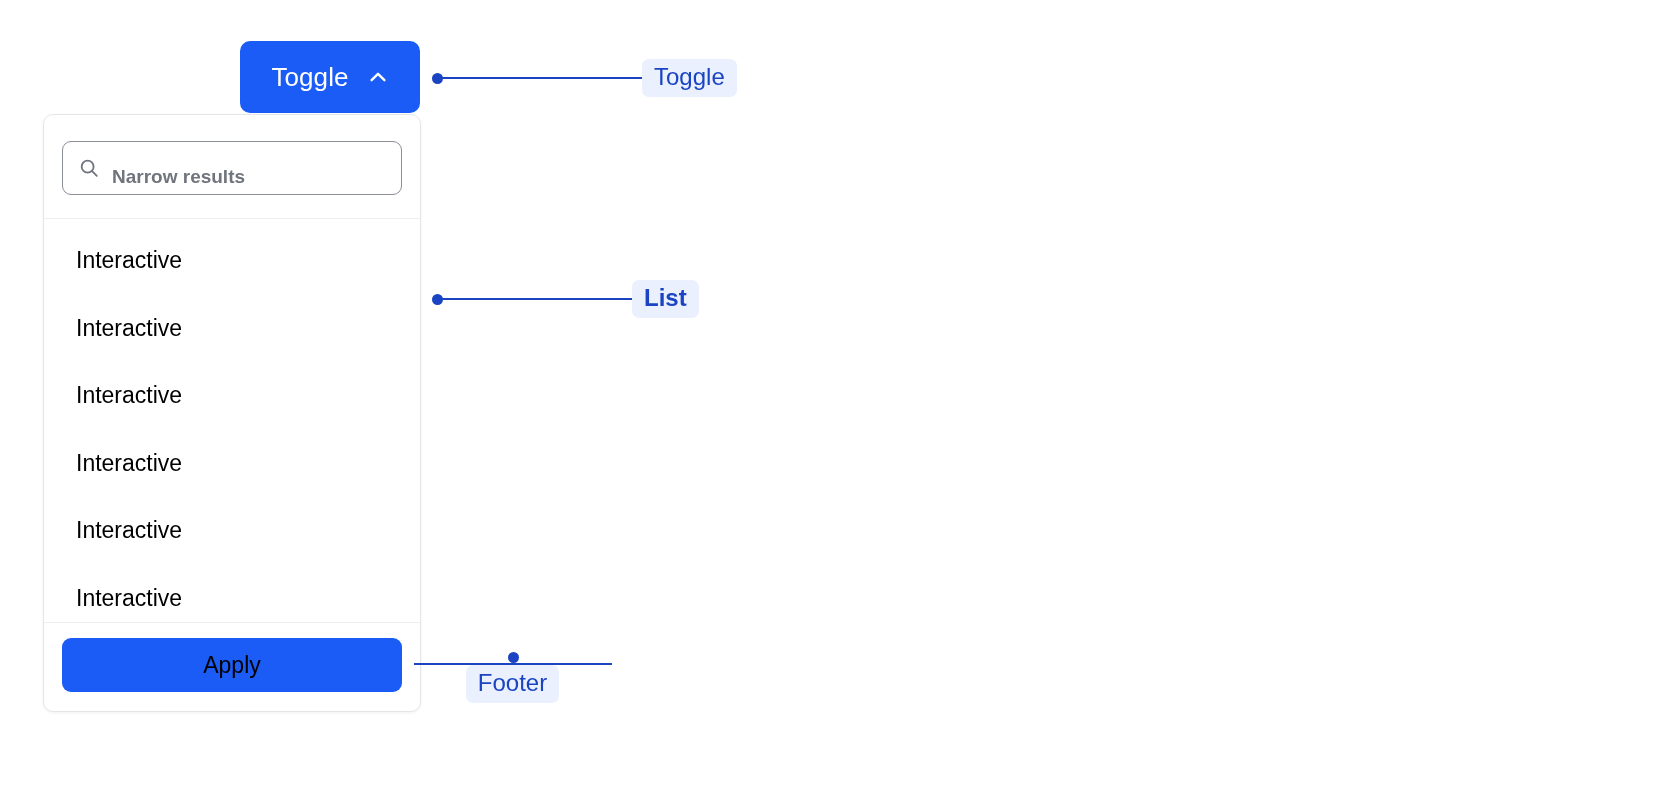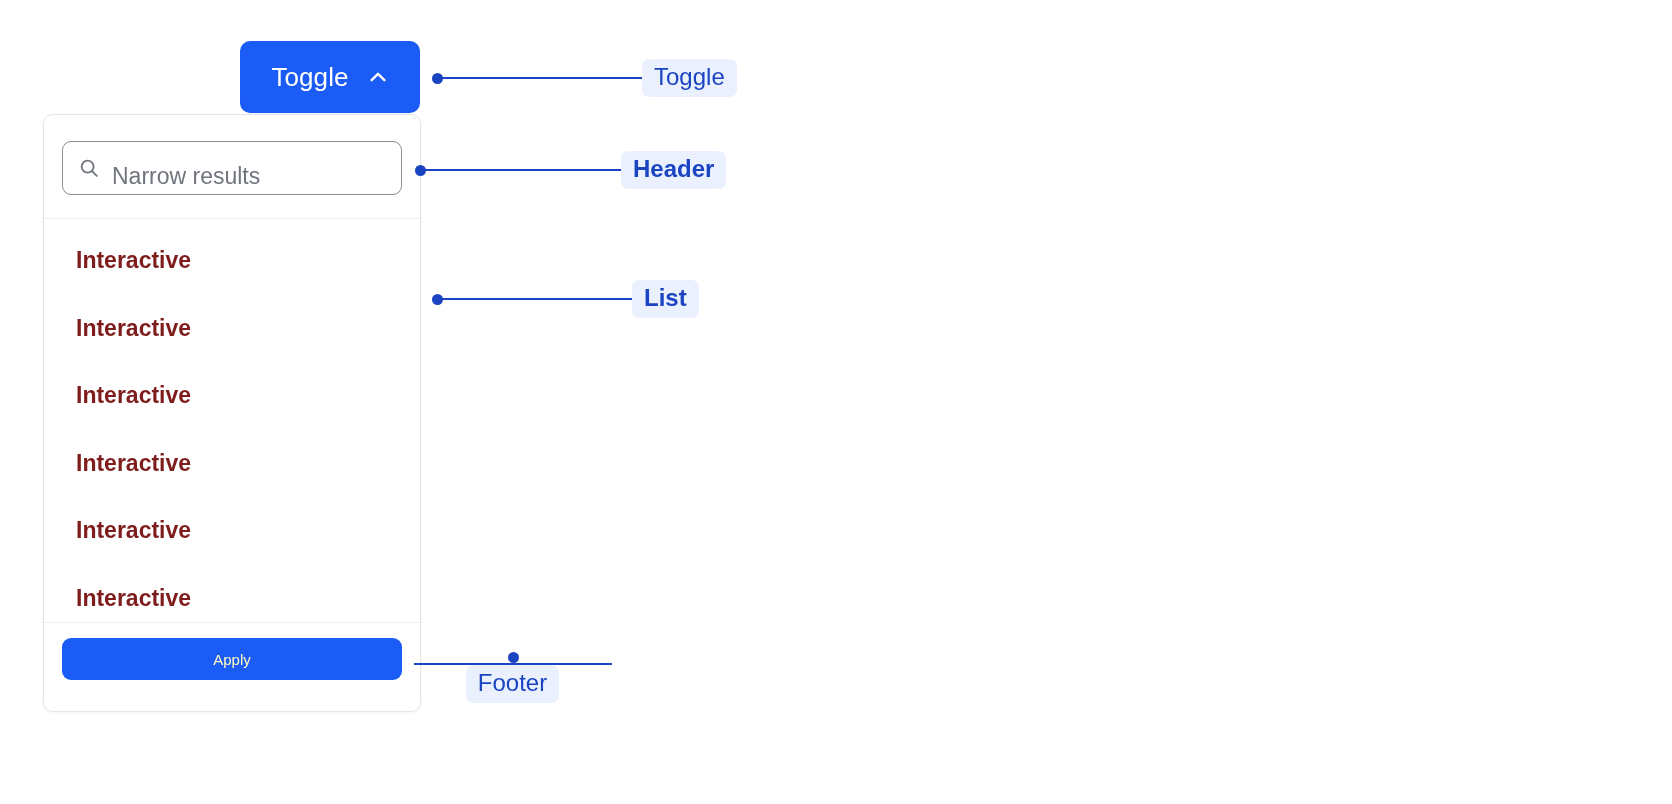--- a/index.html
+++ b/index.html
@@ -86,65 +86,65 @@
     cursor: text;
   }
   .search-icon {
     width: 22px;
     height: 22px;
     flex: none;
     display: block;
   }
   .search-placeholder {
     color: #70757d;
-    font-size: 23px;
-    font-weight: 400;
+    font-size: 19px;
+    font-weight: 700;
     line-height: 1;
     white-space: nowrap;
     overflow: hidden;
     margin-top: 16px;
   }
 
   
   .panel-list {
     flex: 1 1 auto;
     padding-top: 8px;
     overflow: hidden;
   }
   .list-item {
     height: 67.5px;
     display: flex;
     align-items: center;
     padding: 0 18px 0 32px;
     cursor: pointer;
   }
   .list-item-label {
-    color: #7f1d1d;
+    color: #000000;
     font-size: 23px;
-    font-weight: 700;
+    font-weight: 400;
     line-height: 1;
     white-space: nowrap;
   }
 
   
   .panel-footer {
     flex: none;
     height: 89px;
     border-top: 1px solid #eceef0;
     padding: 15px 18px 18px 18px;
   }
   .apply-button {
     width: 100%;
-    height: 42px;
+    height: 54px;
     background: #1a5cf5;
     border: none;
     border-radius: 9px;
-    color: #fef9c3;
+    color: #000000;
     font-family: "Liberation Sans", sans-serif;
-    font-size: 15px;
+    font-size: 23px;
     font-weight: 400;
     line-height: 1;
     cursor: pointer;
   }
 
   
   .annotation {
     position: absolute;
     display: flex;
     align-items: center;
@@ -241,25 +241,20 @@
       <button class="apply-button">Apply</button>
     </div>
   </div>
 
   <div class="annotation" id="anno-toggle">
     <span class="anno-dot"></span>
     <span class="anno-line"></span>
     <span class="anno-pill normal">Toggle</span>
   </div>
 
-  <div class="annotation" id="anno-header">
-    <span class="anno-dot"></span>
-    <span class="anno-line"></span>
-    <span class="anno-pill bold">Header</span>
-  </div>
 
   <div class="annotation" id="anno-list">
     <span class="anno-dot"></span>
     <span class="anno-line"></span>
     <span class="anno-pill bold">List</span>
   </div>
 
   <div class="annotation" id="anno-footer">
     <span class="anno-dot"></span>
     <span class="anno-line"></span>

